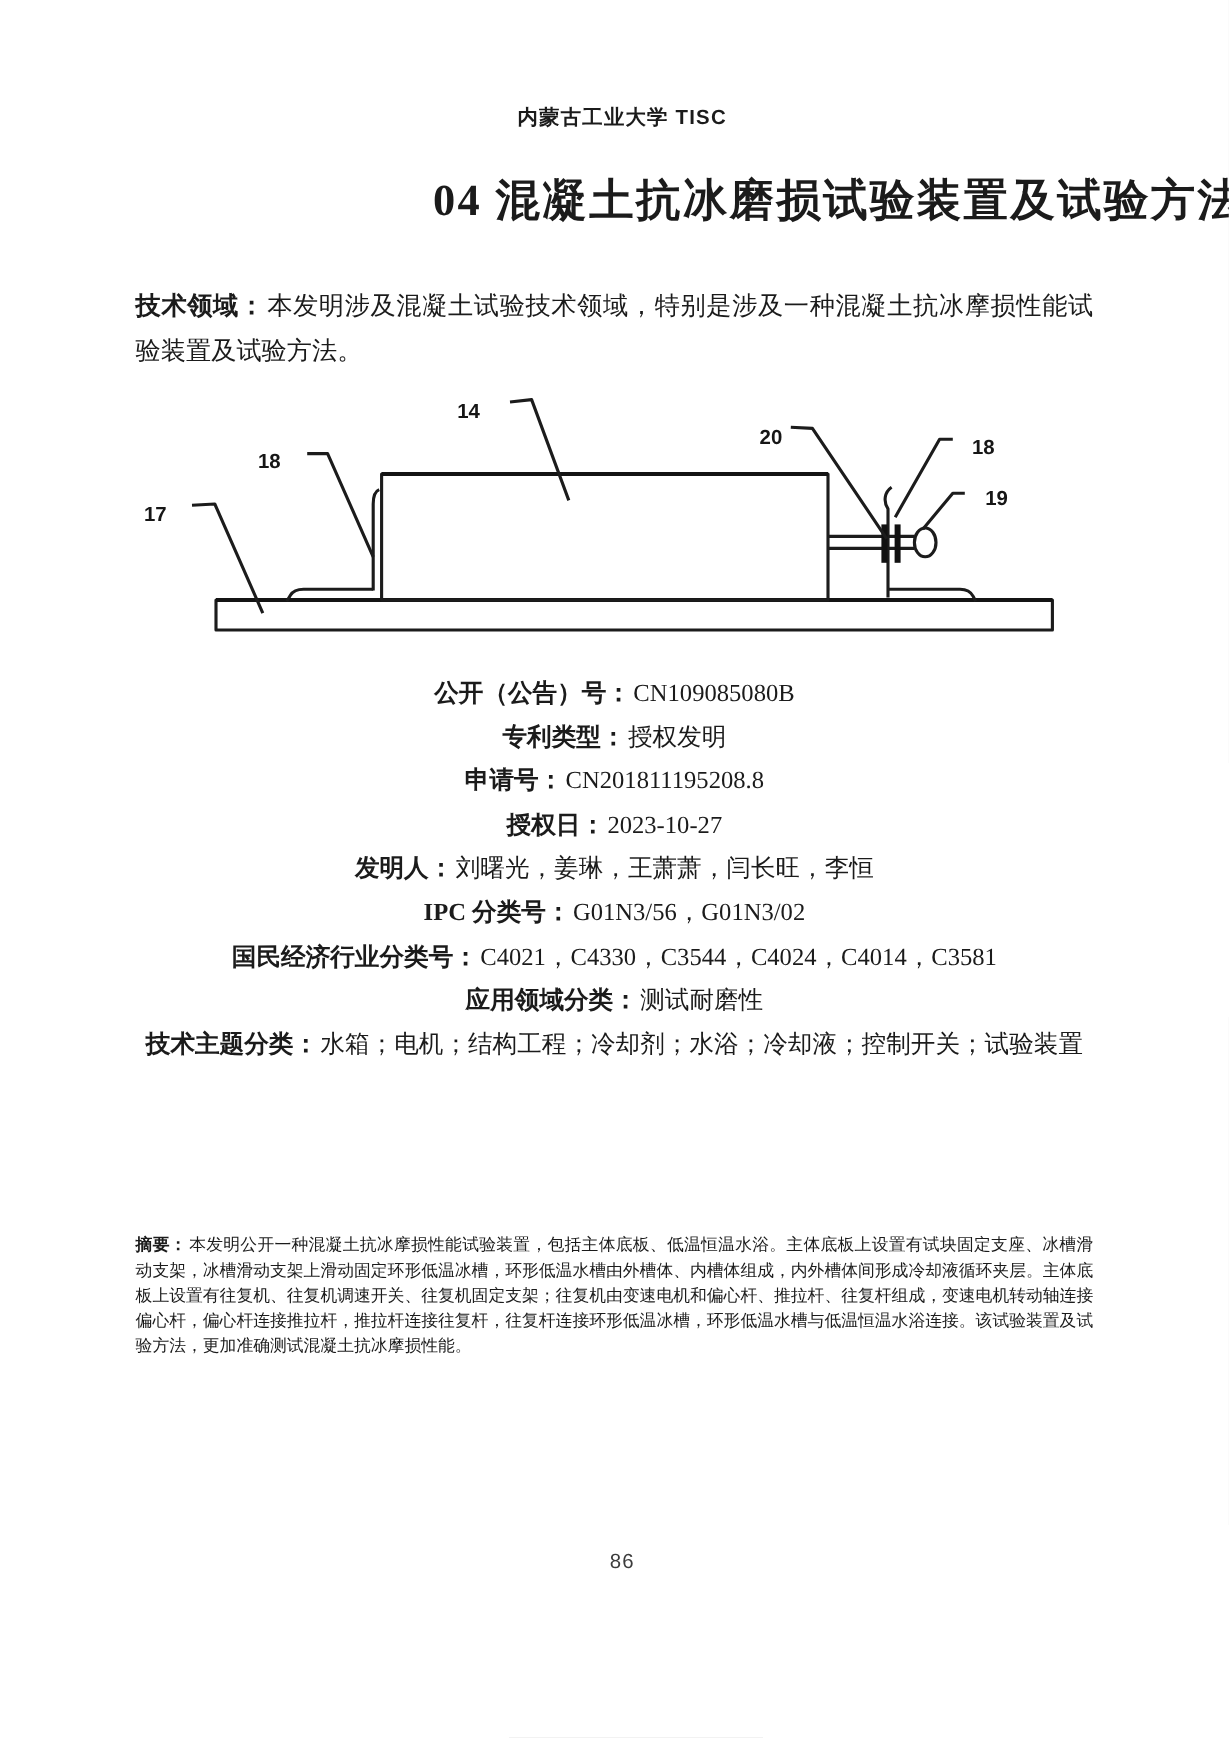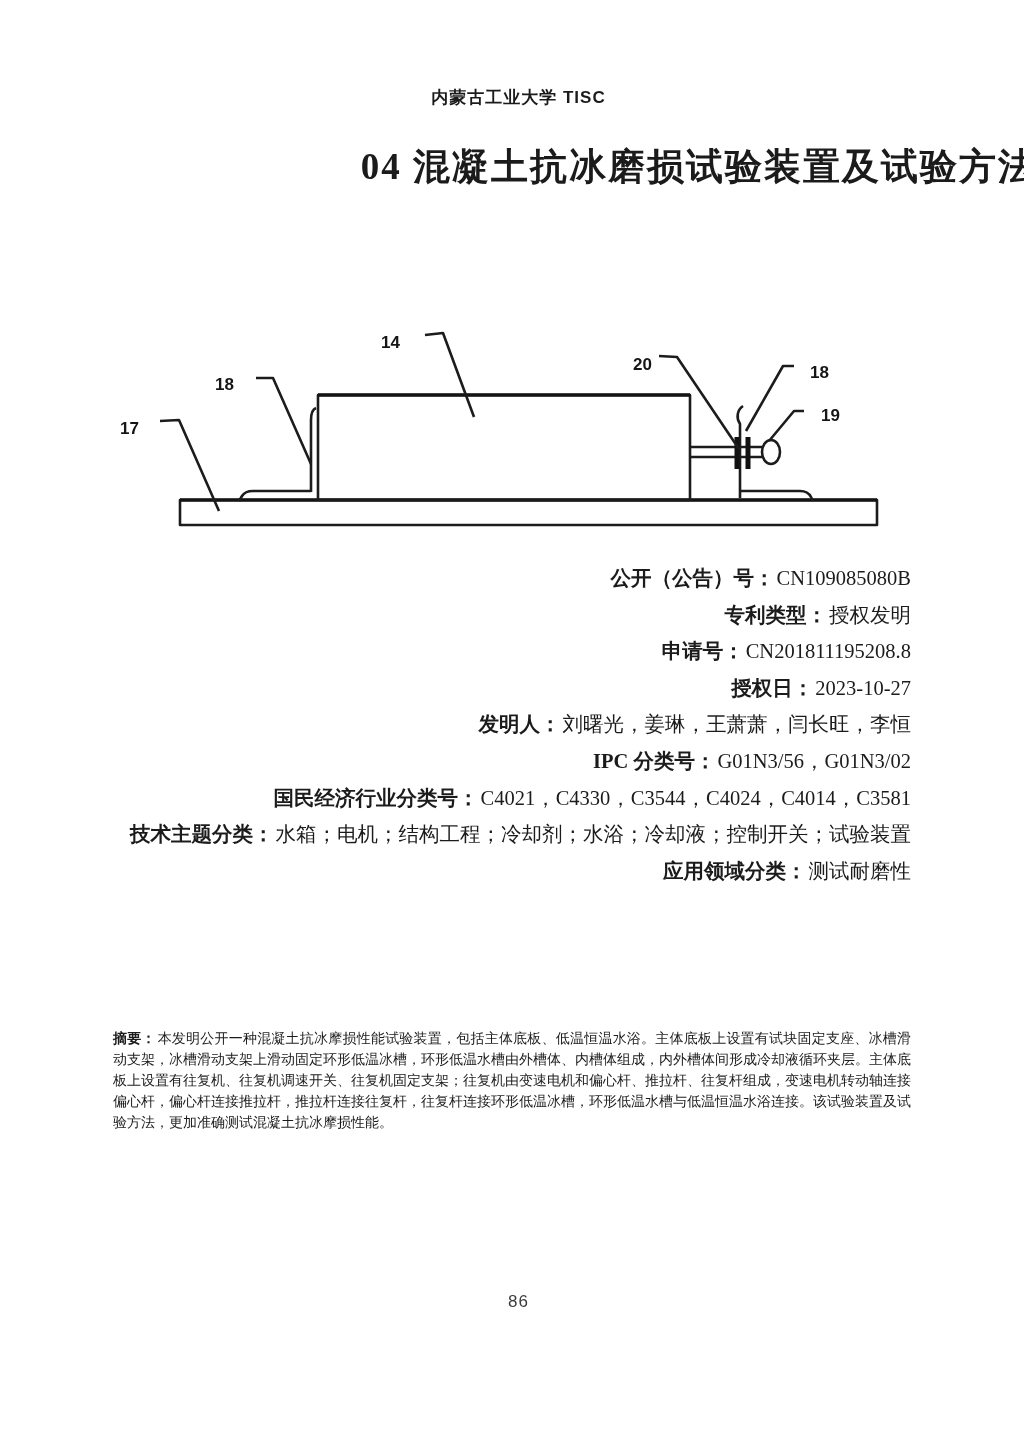--- a/index.html
+++ b/index.html
@@ -31,21 +31,21 @@
   }
   .tech-field b, .abstract b, .field-row b { font-weight:700; margin-right:2px; }
   .figure-wrap {
     position:absolute; top:320px; left:100px;
     width:820px; height:215px;
   }
   .fields {
     position:absolute; top:560px; left:113px; width:798px;
     font-size:20.5px; line-height:36.6px;
   }
-  .field-row { text-align:right; }
+  .field-row { text-align:center; }
   .abstract {
     position:absolute; top:1014px; left:113px; width:798px;
     font-size:14px; line-height:21px;
     text-align:justify;
   }
   .page-number {
     position:absolute; top:1292px; left:0; width:100%;
     text-align:center;
     font-family:"Liberation Sans", sans-serif;
     font-size:17px; color:#3c3c3c; letter-spacing:1px;
@@ -60,20 +60,21 @@
 </style>
 </head>
 <body>
 
 <div class="page">
 
   <div class="header">内蒙古工业大学 TISC</div>
 
   <div class="doc-title">04 混凝土抗冰磨损试验装置及试验方法</div>
 
+  <p class="tech-field"><b>技术领域：</b><span>本发明涉及混凝土试验技术领域，特别是涉及一种混凝土抗冰摩损性能试验装置及试验方法。</span></p>
 
   <div class="figure-wrap">
     <svg width="820" height="215" viewBox="0 0 820 215">
 
       <rect class="stroke" x="80" y="180" width="697" height="25"></rect>
       <line class="stroke thick" x1="80" y1="180" x2="777" y2="180"></line>
 
       <rect class="stroke" x="218" y="75" width="372" height="105"></rect>
       <line class="stroke thick" x1="218" y1="75" x2="590" y2="75"></line>
 
@@ -106,21 +107,21 @@
   </div>
 
   <div class="fields">
     <div class="field-row"><b>公开（公告）号：</b><span>CN109085080B</span></div>
     <div class="field-row"><b>专利类型：</b><span>授权发明</span></div>
     <div class="field-row"><b>申请号：</b><span>CN201811195208.8</span></div>
     <div class="field-row"><b>授权日：</b><span>2023-10-27</span></div>
     <div class="field-row"><b>发明人：</b><span>刘曙光，姜琳，王萧萧，闫长旺，李恒</span></div>
     <div class="field-row"><b>IPC 分类号：</b><span>G01N3/56，G01N3/02</span></div>
     <div class="field-row"><b>国民经济行业分类号：</b><span>C4021，C4330，C3544，C4024，C4014，C3581</span></div>
+    <div class="field-row"><b>应用领域分类：</b><span>测试耐磨性</span></div>
     <div class="field-row"><b>技术主题分类：</b><span>水箱；电机；结构工程；冷却剂；水浴；冷却液；控制开关；试验装置</span></div>
-    <div class="field-row"><b>应用领域分类：</b><span>测试耐磨性</span></div>
   </div>
 
   <p class="abstract"><b>摘要：</b><span>本发明公开一种混凝土抗冰摩损性能试验装置，包括主体底板、低温恒温水浴。主体底板上设置有试块固定支座、冰槽滑动支架，冰槽滑动支架上滑动固定环形低温冰槽，环形低温水槽由外槽体、内槽体组成，内外槽体间形成冷却液循环夹层。主体底板上设置有往复机、往复机调速开关、往复机固定支架；往复机由变速电机和偏心杆、推拉杆、往复杆组成，变速电机转动轴连接偏心杆，偏心杆连接推拉杆，推拉杆连接往复杆，往复杆连接环形低温冰槽，环形低温水槽与低温恒温水浴连接。该试验装置及试验方法，更加准确测试混凝土抗冰摩损性能。</span></p>
 
   <div class="page-number">86</div>
 
 </div>
 
 </body></html>

